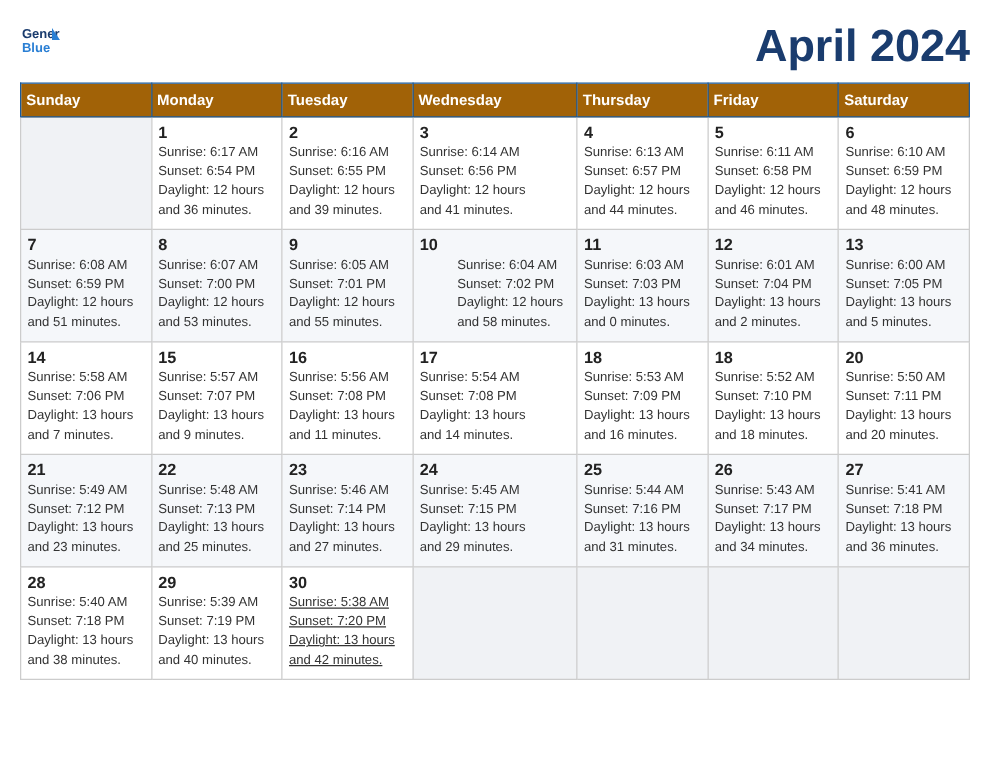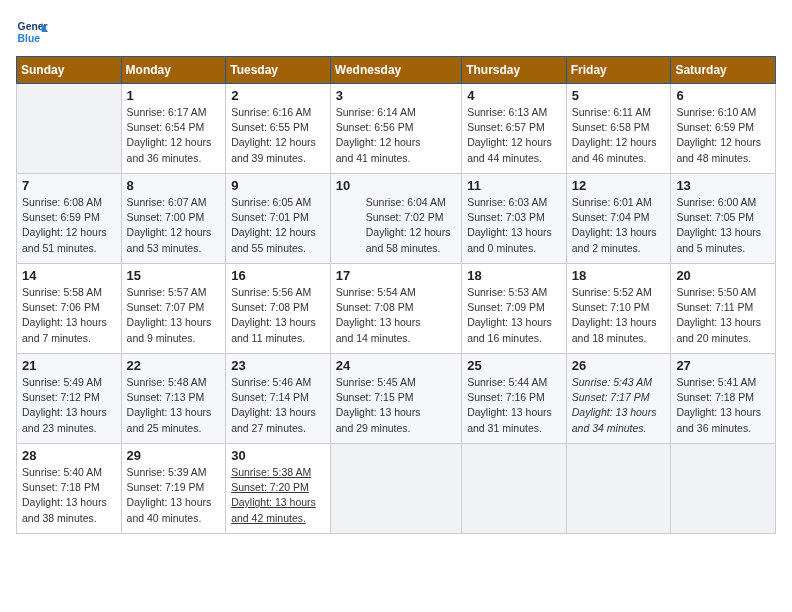--- a/index.html
+++ b/index.html
@@ -85,20 +85,21 @@
 
 <div class="header-top">
   <div class="logo">
     <svg class="logo-icon" viewBox="0 0 40 40">
       <text x="2" y="18" font-size="13" font-weight="bold" fill="#1a3c6e">General</text>
       <text x="2" y="32" font-size="13" font-weight="bold" fill="#2a7fd4">Blue</text>
       <polygon points="32,8 40,20 32,20" fill="#2a7fd4"></polygon>
     </svg>
   </div>
   <div class="title-block">
+    <div class="month-title">April 2024</div>
   </div>
 </div>
 
 <table class="calendar">
   <thead>
     <tr>
     <th>Sunday</th>
         <th>Monday</th>
         <th>Tuesday</th>
         <th>Wednesday</th>
@@ -286,21 +287,21 @@
         </td>
         <td>
           <span class="day-num">25</span>
           <div class="day-detail" style="white-space: pre-line;">Sunrise: 5:44 AM
 Sunset: 7:16 PM
 Daylight: 13 hours
 and 31 minutes.</div>
         </td>
         <td>
           <span class="day-num">26</span>
-          <div class="day-detail" style="white-space: pre-line; font-style: italic;">Sunrise: 5:43 AM
+          <div class="day-detail" style="white-space: pre-line;">Sunrise: 5:43 AM
 Sunset: 7:17 PM
 Daylight: 13 hours
 and 34 minutes.</div>
         </td>
         <td>
           <span class="day-num">27</span>
           <div class="day-detail" style="white-space: pre-line;">Sunrise: 5:41 AM
 Sunset: 7:18 PM
 Daylight: 13 hours
 and 36 minutes.</div>

